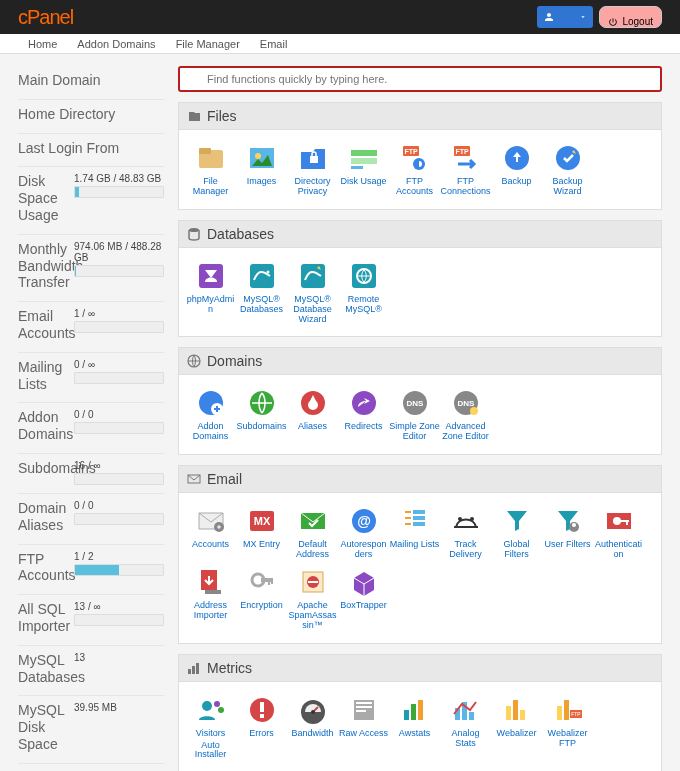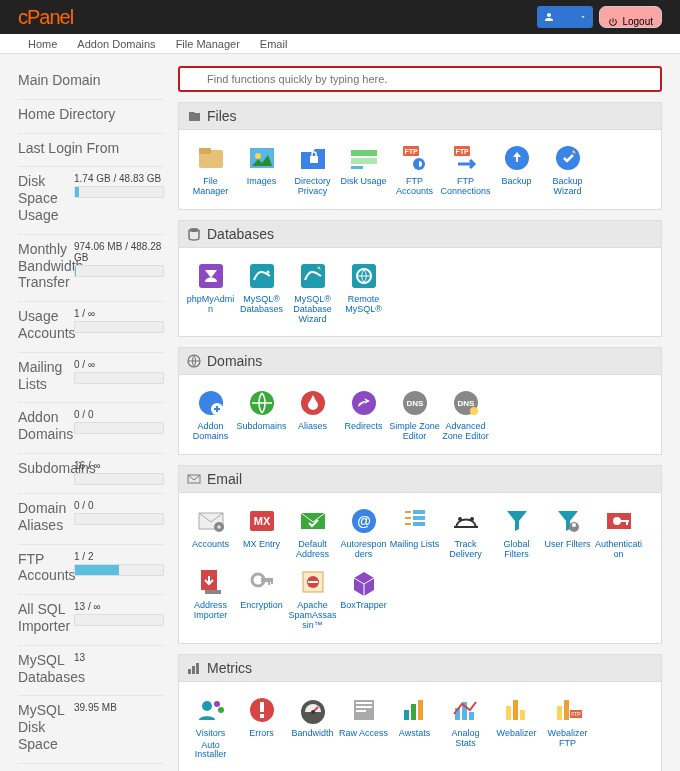--- a/index.html
+++ b/index.html
@@ -90,21 +90,21 @@
         </div>
         <div class="stat-right">
           <div class="stat-val">974.06 MB / 488.28 GB</div>
           <div class="stat-bar">
             <div class="stat-bar-fill" style="width:1%"></div>
           </div>
         </div>
       </div>
       <div class="stat stat-with-val">
         <div class="stat-left">
-          <div class="stat-label">Usage Accounts</div>
+          <div class="stat-label">Email Accounts</div>
         </div>
         <div class="stat-right">
           <div class="stat-val">1 / ∞</div>
           <div class="stat-bar">
             <div class="stat-bar-fill" style="width:0%"></div>
           </div>
         </div>
       </div>
       <div class="stat stat-with-val">
         <div class="stat-left">

